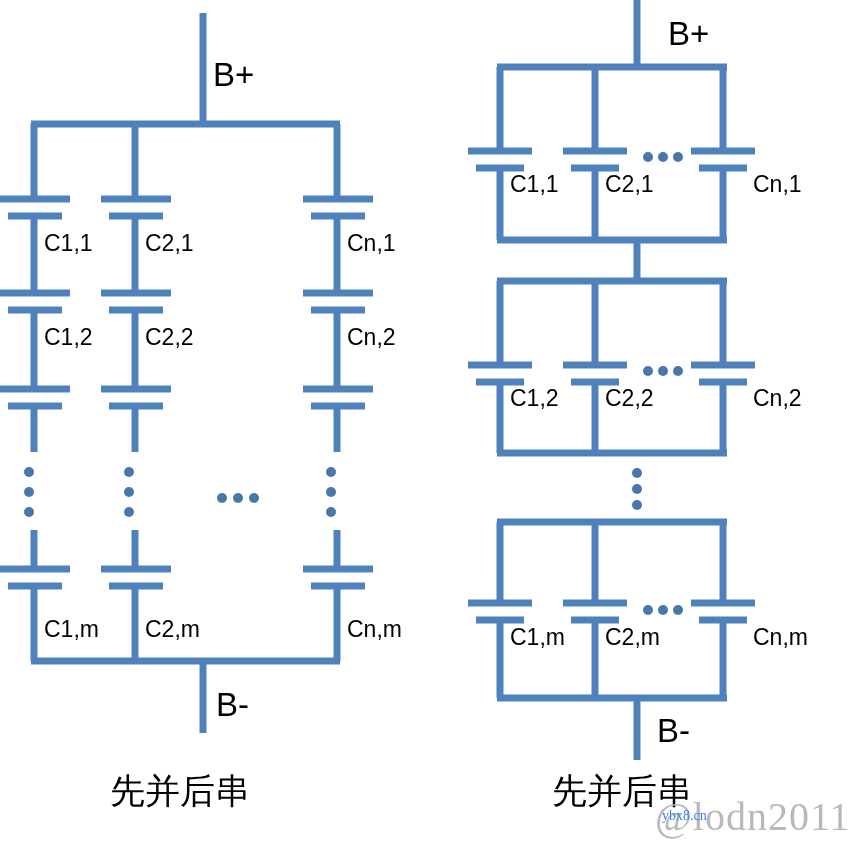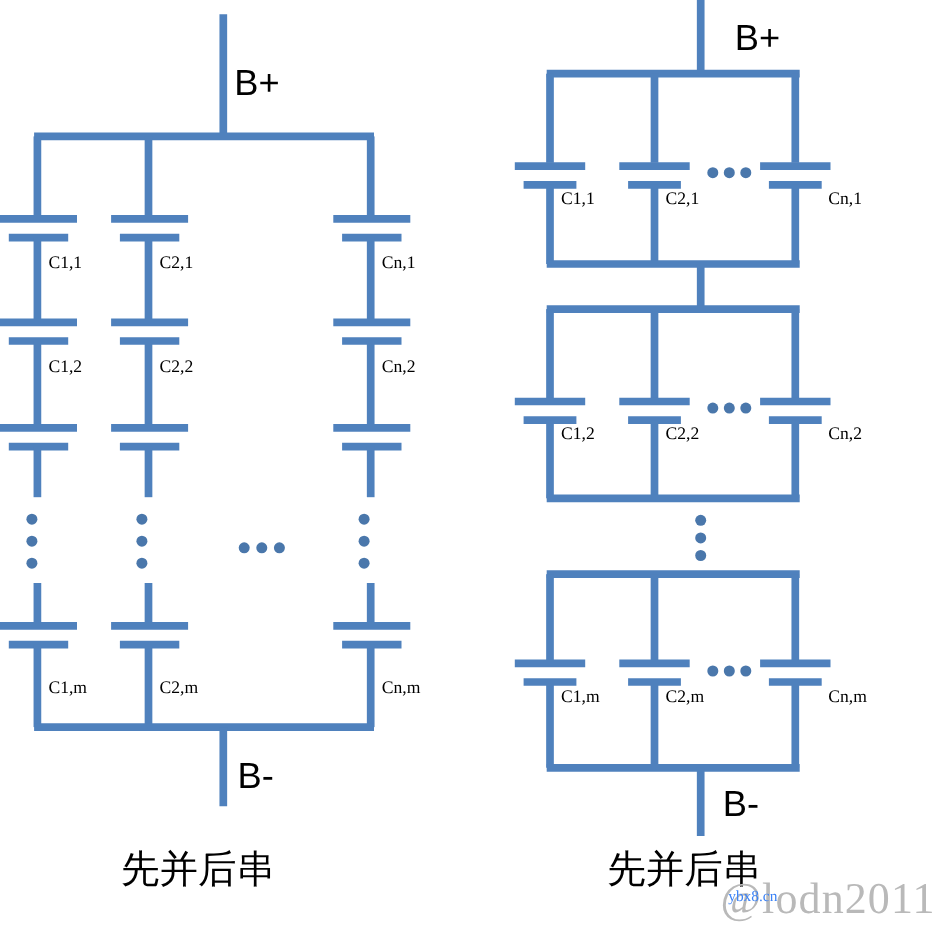--- a/index.html
+++ b/index.html
@@ -39,22 +39,21 @@
     fill: #4a77ab;
   }
   .lbl {
     position: absolute;
     font-family: "Liberation Sans", sans-serif;
     color: #000000;
     white-space: nowrap;
     line-height: 1;
   }
   .cap-label {
-    font-size: 16px;
-    font-family: Liberation Serif, serif;
+    font-size: 23px;
   }
   .term-label {
     font-size: 33px;
   }
   .caption {
     font-size: 35px;
   }
   .watermark {
     position: absolute;
     color: #b9b9b9;

